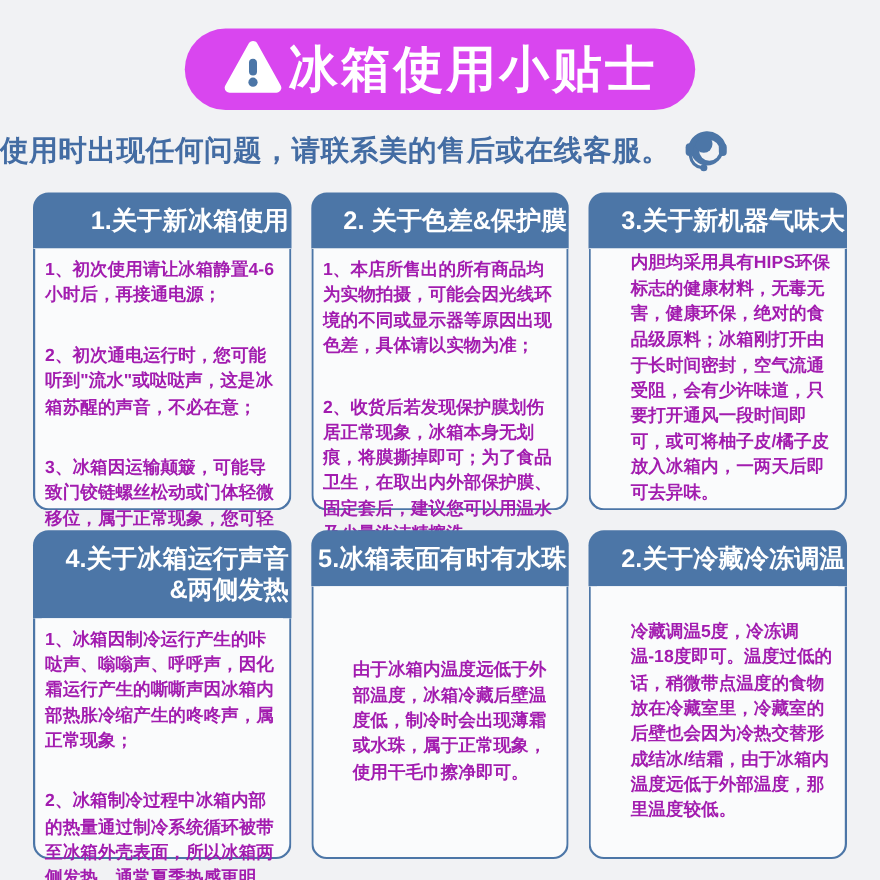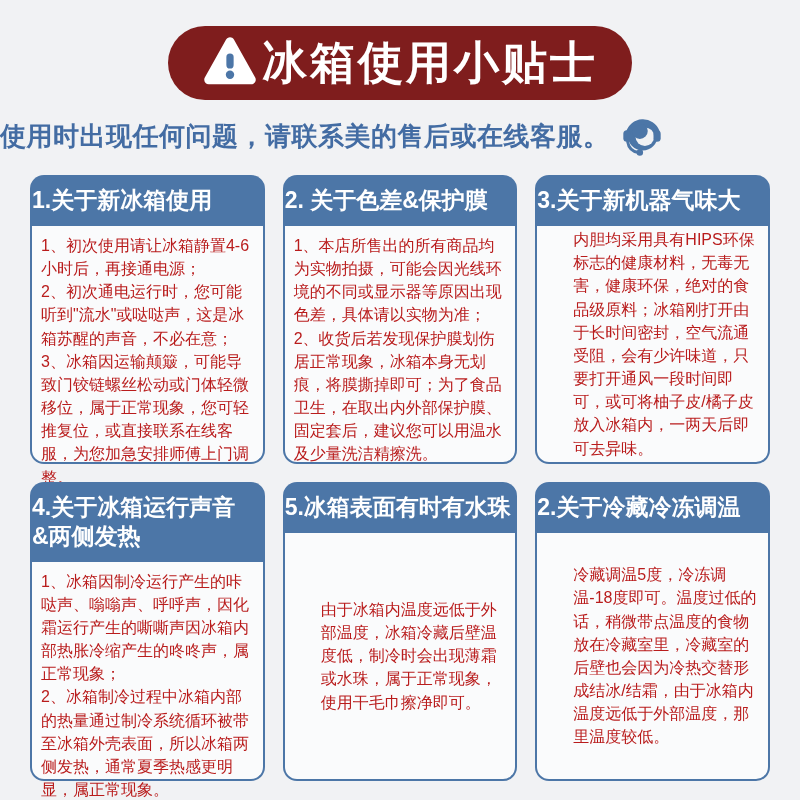--- a/index.html
+++ b/index.html
@@ -1,36 +1,36 @@
 <!DOCTYPE html>
 <html><head>
 <meta charset="utf-8">
 <style>
   html,body{margin:0;padding:0;background:#F1F2F4;}
   body{width:800px;height:800px;font-family:"Liberation Sans","DejaVu Sans",sans-serif;}
   .page{width:800px;height:800px;overflow:hidden;box-sizing:border-box;background:#F1F2F4;}
 
   .title-pill{width:max-content;margin:26px auto 0;height:74px;padding:0 34px;
-    background:#7f1d1d;border-radius:40px;display:flex;align-items:center;gap:4px;}
+    background:#d946ef;border-radius:40px;display:flex;align-items:center;gap:4px;}
   .title-text{color:#FFFFFF;font-size:45px;font-weight:bold;letter-spacing:3px;white-space:nowrap;}
 
   .subtitle{margin-top:13px;display:flex;align-items:center;gap:9px;
     color:#436CA3;font-size:26px;font-weight:bold;letter-spacing:.5px;}
   .subtitle-text{white-space:nowrap;}
 
   .grid{margin:16px 30px 0;display:grid;grid-template-columns:repeat(3,1fr);
     grid-template-rows:289px 299px;gap:18px;}
   .card{display:flex;flex-direction:column;min-width:0;}
-  .card-head{background:#4C76A7;border-radius:14px 14px 0 0;color:#FFFFFF;text-align:left;
+  .card-head{background:#4C76A7;border-radius:14px 14px 0 0;color:#FFFFFF;text-align:right;
     font-weight:bold;font-size:23px;line-height:1.25;padding:11px 2px;
     display:flex;flex-direction:column;justify-content:center;}
   .card-head span{display:block;}
   .card-body{flex:1;background:#FAFBFC;border:2px solid #4C76A7;border-top:none;
-    border-radius:0 0 14px 14px;padding:8px 9px;color:#b91c1c;font-size:16px;
-    line-height:1.45;font-weight:400;display:flex;flex-direction:column;min-height:0;}
+    border-radius:0 0 14px 14px;padding:8px 9px;color:#a21caf;font-size:16px;
+    line-height:1.45;font-weight:700;display:flex;flex-direction:column;min-height:0;gap:32px;}
   .card-body.center{justify-content:center;padding-left:36px;}
   .card-body p{margin:0;}
 
   .warn-svg,.cs-svg{display:block;flex:0 0 auto;}
 </style>
 </head>
 <body>
 
 <div class="page">
 

